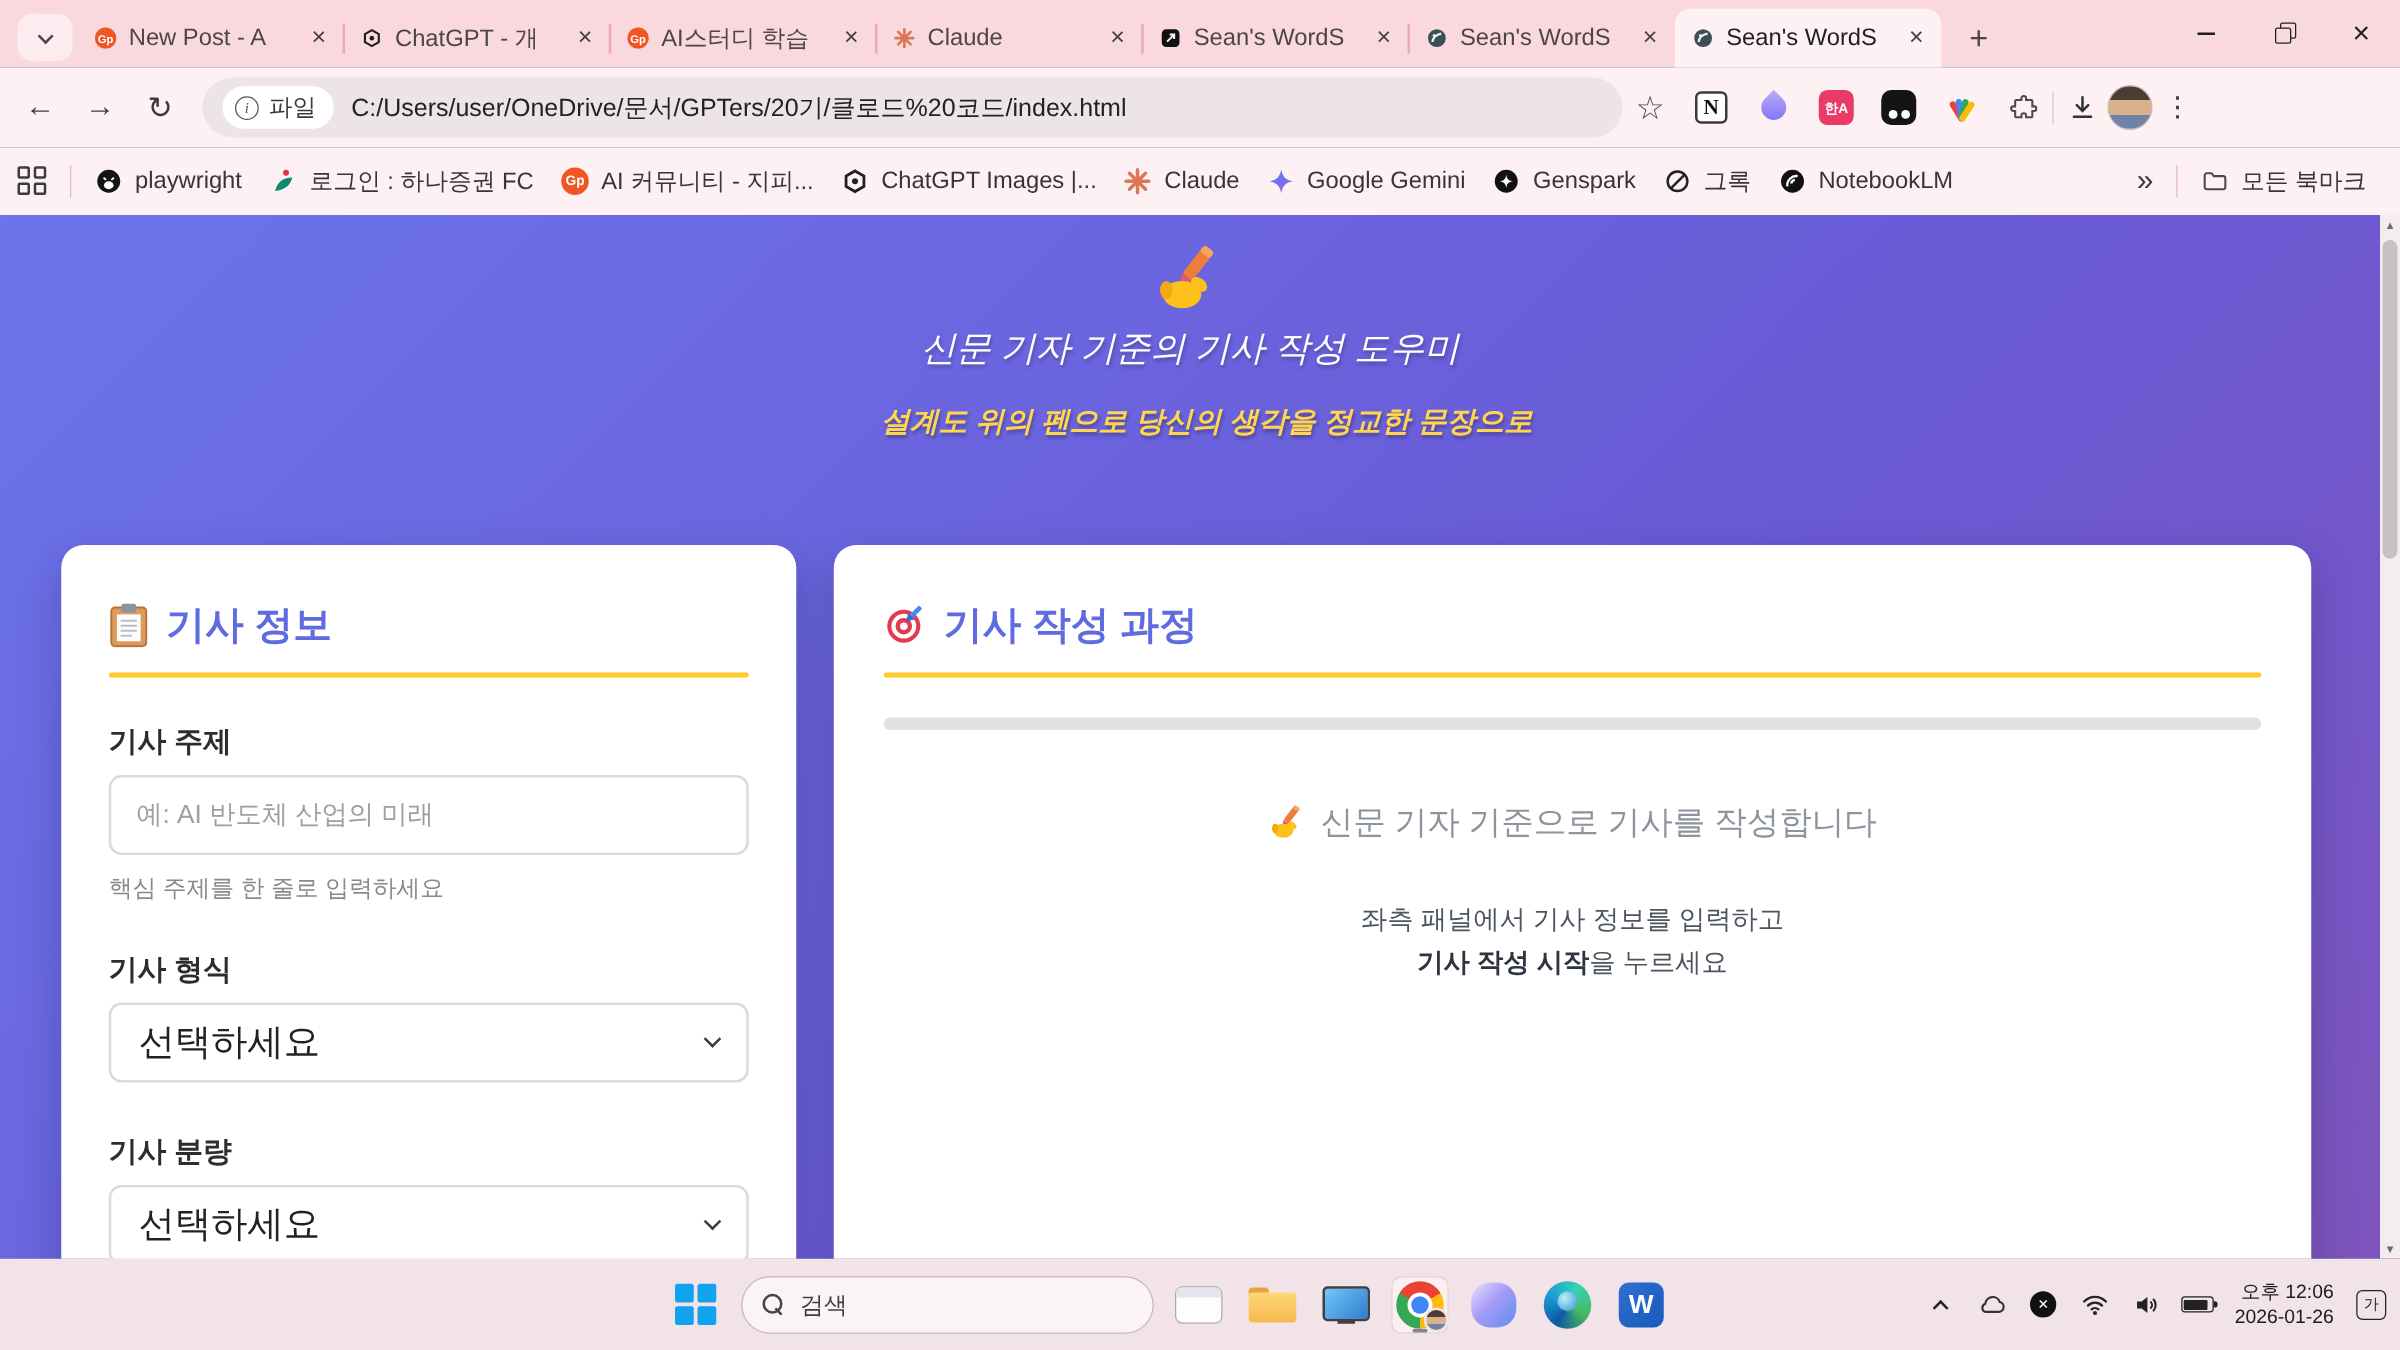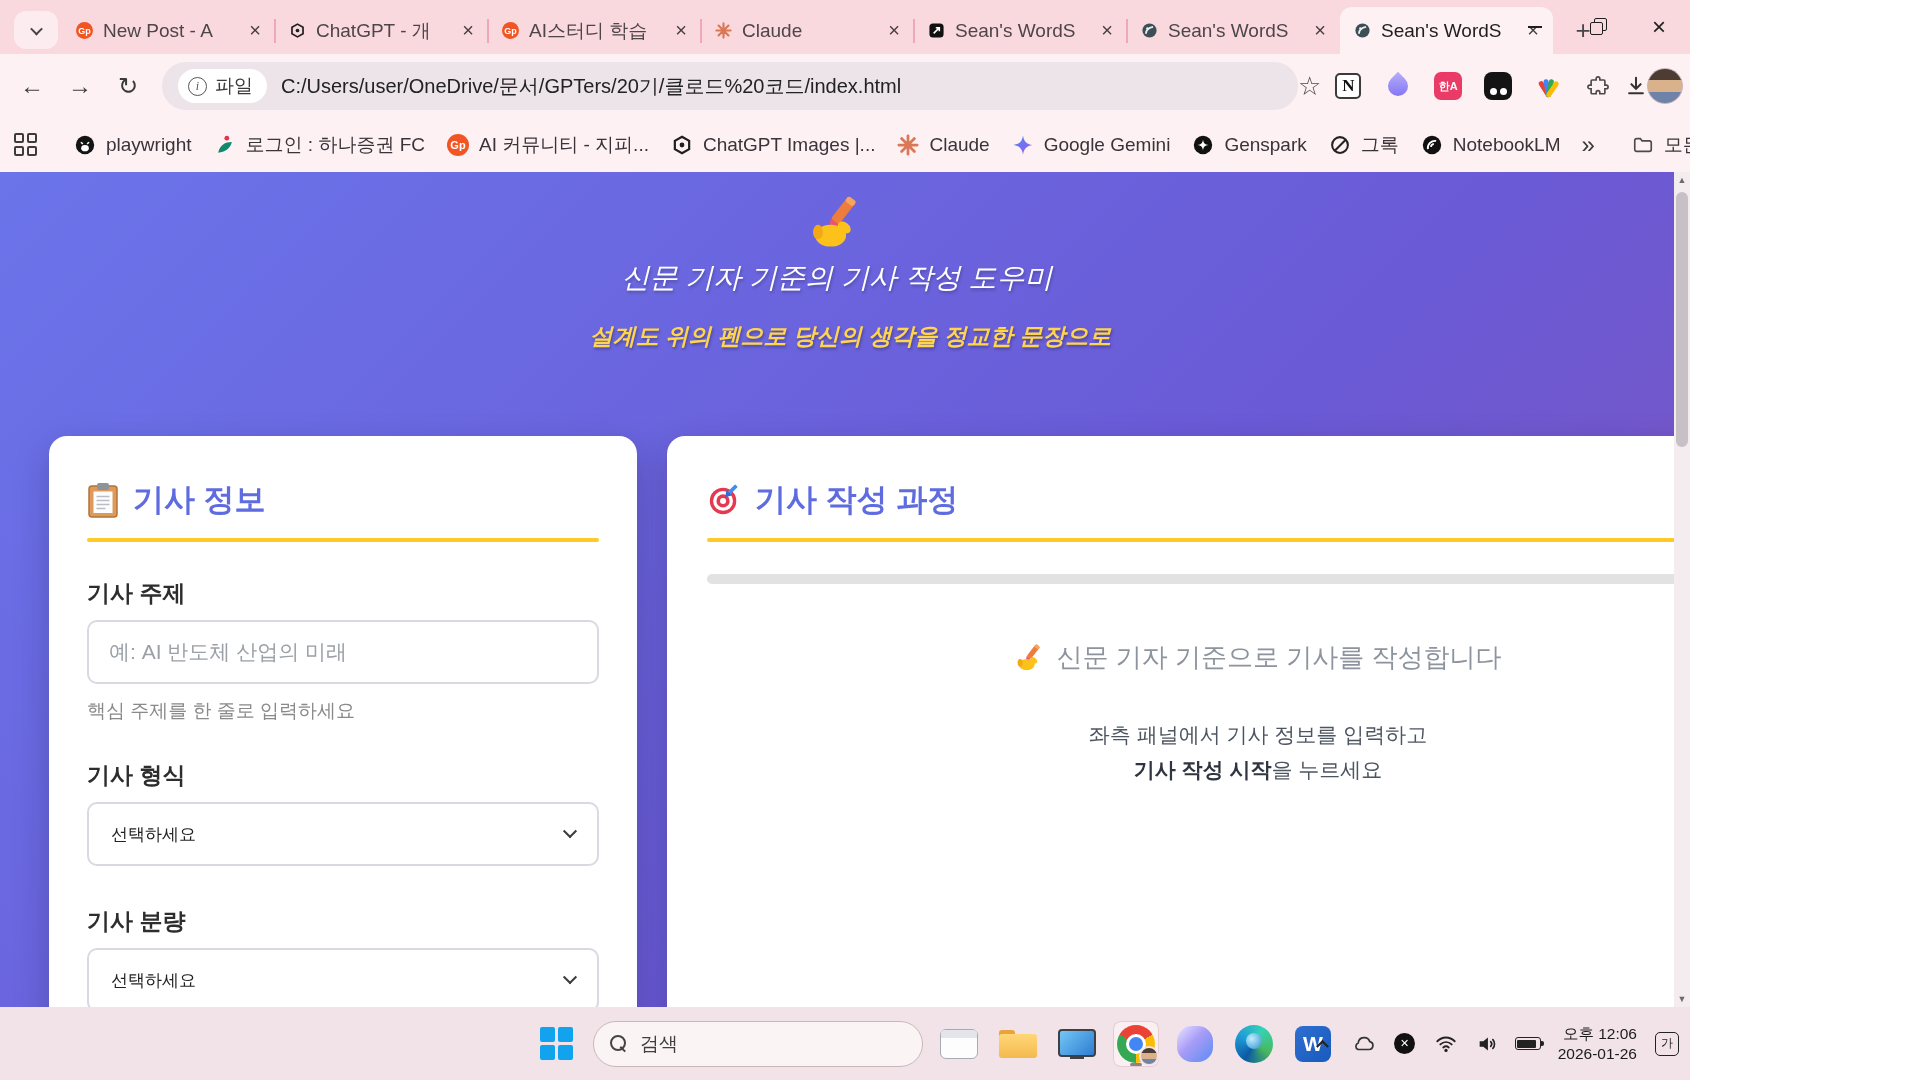--- a/index.html
+++ b/index.html
@@ -1,18 +1,18 @@
 <!DOCTYPE html>
 <html><head>
 <meta charset="utf-8">
 <style>
   * { margin:0; padding:0; box-sizing:border-box; }
   html,body { width:1920px; height:1080px; overflow:hidden; }
   body { font-family:"Liberation Sans","DejaVu Sans",sans-serif; }
-  .stage { position:relative; width:1690px; height:1080px; background:#0f766e; overflow:hidden; }
+  .stage { position:relative; width:1920px; height:1080px; background:#0f766e; overflow:hidden; }
 
   
   .tabstrip { position:absolute; top:0; left:0; right:0; height:54px; background:#fad9de; display:flex; align-items:flex-end; }
   .tabsearch { margin:0 4px 5px 14px; width:44px; height:38px; border-radius:12px; background:#fcecef; display:flex; align-items:center; justify-content:center; }
   .chev-down { width:9px; height:9px; border-right:2px solid #4a4449; border-bottom:2px solid #4a4449; transform:rotate(45deg) translate(-1px,-1px); }
   .tabs { display:flex; align-items:flex-end; height:54px; }
   .tab { position:relative; width:213px; height:47px; display:flex; align-items:center; padding:0 8px 0 14px; border-radius:12px 12px 0 0; color:#4c464b; font-size:19px; }
   .tab:not(:first-child):not(.active)::before { content:""; position:absolute; left:-1px; top:12px; width:2px; height:24px; background:#f0a7b8; }
   .tab.active { background:#fdf1f3; color:#1f1f1f; }
   .tab.active::before { display:none; }
@@ -72,21 +72,21 @@
   .card { position:absolute; top:264px; background:#fff; border-radius:18px; box-shadow:0 14px 34px rgba(20,20,60,.25); }
   .card-left { left:49px; width:588px; height:920px; padding:44px 38px; }
   .card-right { left:667px; width:1182px; height:920px; padding:44px 40px; }
   .card-h { display:flex; align-items:center; gap:14px; font-size:31px; font-weight:bold; color:#5f6ce0; height:40px; }
   .gold { height:4px; background:#ffc928; border-radius:2px; margin-top:18px; }
   .f-label { font-size:23px; font-weight:bold; color:#2d2d2d; margin-top:36px; height:28px; }
   .f-label + .f-label, .f-label.later { margin-top:40px; }
   .f-input { margin-top:14px; width:100%; height:64px; border:2px solid #d9d9e3; border-radius:10px; padding:0 20px; font-size:21px; color:#222; font-family:inherit; background:#fff; outline:none; }
   .f-input::placeholder { color:#9aa0a6; }
   .f-helper { margin-top:14px; font-size:19px; color:#8a8a8a; height:22px; }
-  .f-select { margin-top:14px; height:64px; border:2px solid #d9d9e3; border-radius:10px; display:flex; align-items:center; justify-content:space-between; padding:0 22px; font-size:17px; color:#222; background:#fff; }
+  .f-select { margin-top:14px; height:64px; border:2px solid #d9d9e3; border-radius:10px; display:flex; align-items:center; justify-content:space-between; padding:0 22px; font-size:29px; color:#222; background:#fff; }
   .selchev { width:10px; height:10px; border-right:2.6px solid #3c3c3c; border-bottom:2.6px solid #3c3c3c; transform:rotate(45deg) translate(-2px,-2px); }
 
   .progress { margin-top:32px; height:10px; background:#e2e2e2; border-radius:6px; }
   .ph-block { margin-top:56px; text-align:center; }
   .ph-title { font-size:26px; color:#8d949e; display:inline-flex; align-items:center; gap:12px; }
   .ph-body { margin-top:40px; font-size:21px; color:#4c5560; line-height:35px; }
   .ph-body b { color:#2f3540; }
 
   
   .pg-scroll { position:absolute; top:0; right:0; width:16px; height:835px; background:#f3edef; }

